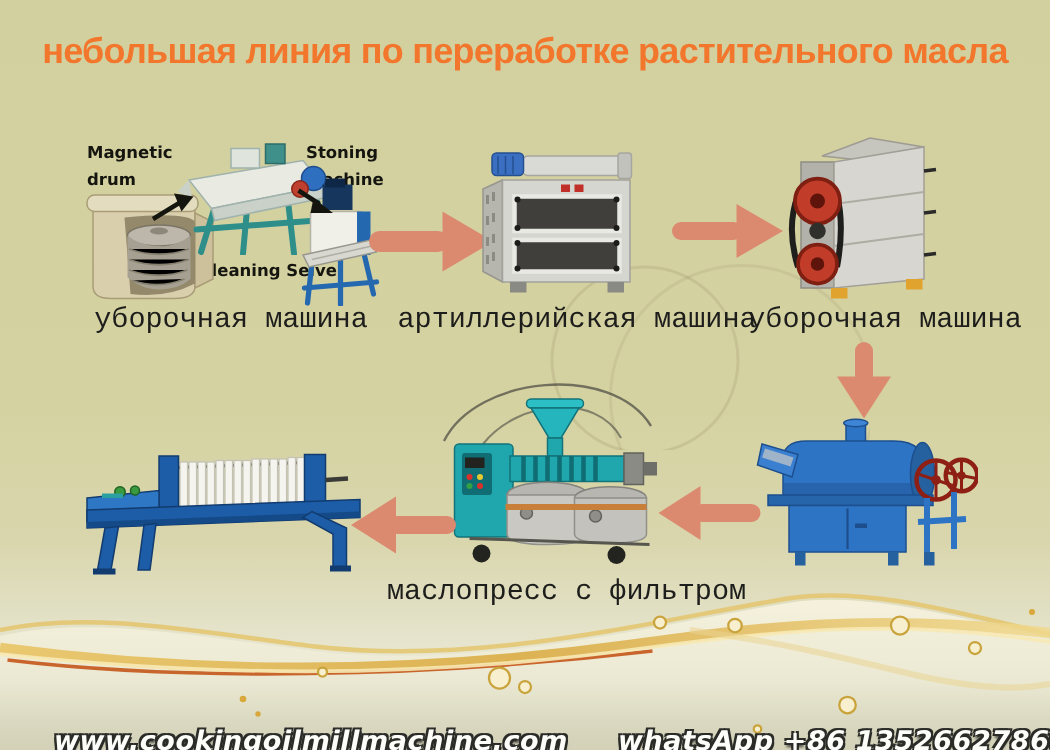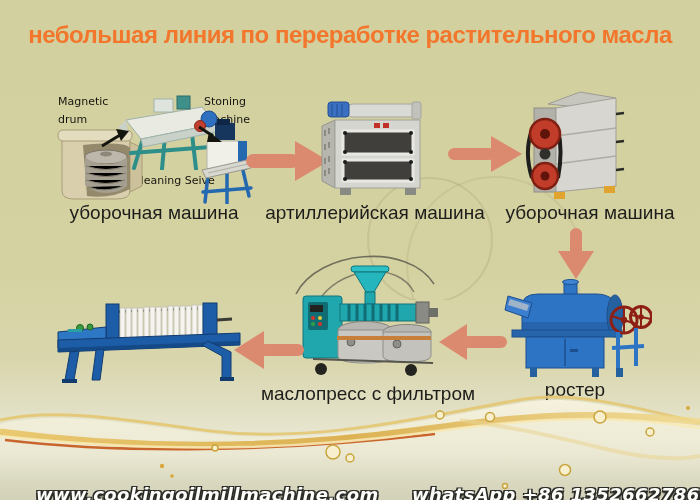--- a/index.html
+++ b/index.html
@@ -8,24 +8,24 @@
     background:linear-gradient(180deg,#d3d0a0 0%,#d5d2a2 55%,#d9d6ad 72%,#e2e0c4 82%,#e9e7d2 88%,#d6d5bc 96%,#d2d1b8 100%);
     font-family:"DejaVu Sans","Liberation Sans",sans-serif;
   }
   .title{
     position:absolute;top:21px;left:0;width:700px;text-align:center;
     font-family:"Liberation Sans",sans-serif;font-weight:bold;font-size:24px;
     letter-spacing:-0.5px;color:#f2762b;white-space:nowrap;
   }
   .m-label{
     position:absolute;text-align:center;font-size:19px;color:#1d1d1b;
-    font-family:Liberation Sans, sans-serif;white-space:nowrap;
+    font-family:Liberation Mono, monospace;white-space:nowrap;
   }
   .ann{
-    position:absolute;font-size:11px;font-weight:normal;color:#15150f;
+    position:absolute;font-size:11px;font-weight:bold;color:#15150f;
     line-height:1.6;font-family:"DejaVu Sans",sans-serif;
   }
   .abs{position:absolute;}
   .footer-text{
     position:absolute;top:484px;font-family:"DejaVu Sans",sans-serif;
     font-weight:bold;font-style:italic;font-size:18px;color:#fdfdfa;letter-spacing:.4px;
     text-shadow:-1.5px -1.5px 0 #2b2b28,1.5px -1.5px 0 #2b2b28,-1.5px 1.5px 0 #2b2b28,
                  1.5px 1.5px 0 #2b2b28,0 2.5px 2px #3a3a36;
     white-space:nowrap;
   }
@@ -216,21 +216,20 @@
     <g stroke="#2e74c4" stroke-width="4">
       <line x1="114" y1="56" x2="114" y2="92"></line>
         <line x1="132" y1="52" x2="132" y2="90"></line>
       <line x1="108" y1="72" x2="140" y2="70"></line>
     </g>
     <rect x="26" y="92" width="7" height="9" fill="#26619f"></rect>
     <rect x="88" y="92" width="7" height="9" fill="#26619f"></rect>
     <rect x="112" y="92" width="7" height="9" fill="#26619f"></rect>
   </svg>
 
-  <div class="m-label" style="left:505px;top:379px;width:140px">ростер</div>
 
   <svg class="abs" style="left:438px;top:322px" width="70" height="40" viewBox="0 0 70 40">
     <rect x="24" y="14" width="45" height="12" rx="6" fill="#dc8a6f"></rect>
     <polygon points="29,2 29,38 1,20" fill="#dc8a6f"></polygon>
   </svg>
 
   <svg class="abs" style="left:288px;top:240px" width="170" height="58" viewBox="0 0 170 58">
     <path d="M8 54 C 30 10, 120 2, 146 44" fill="none" stroke="#3c3c38" stroke-width="1.6" opacity="0.65"></path>
     <path d="M34 56 C 58 26, 110 22, 126 52" fill="none" stroke="#3c3c38" stroke-width="1.4" opacity="0.55"></path>
   </svg>

